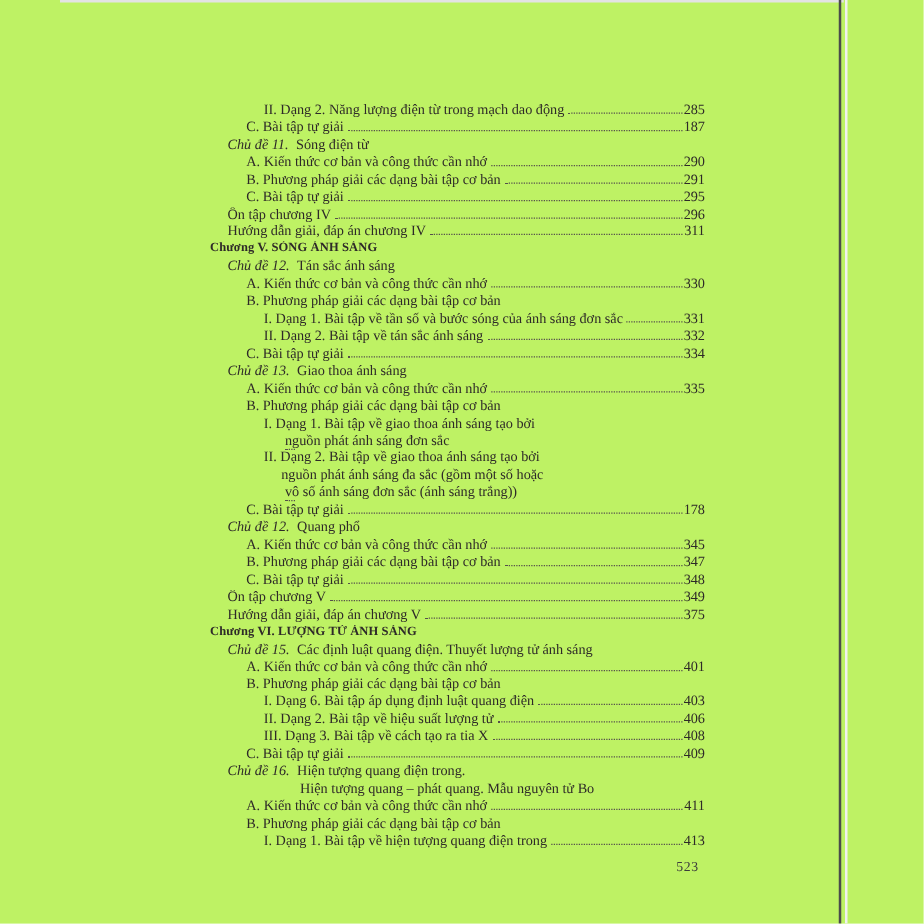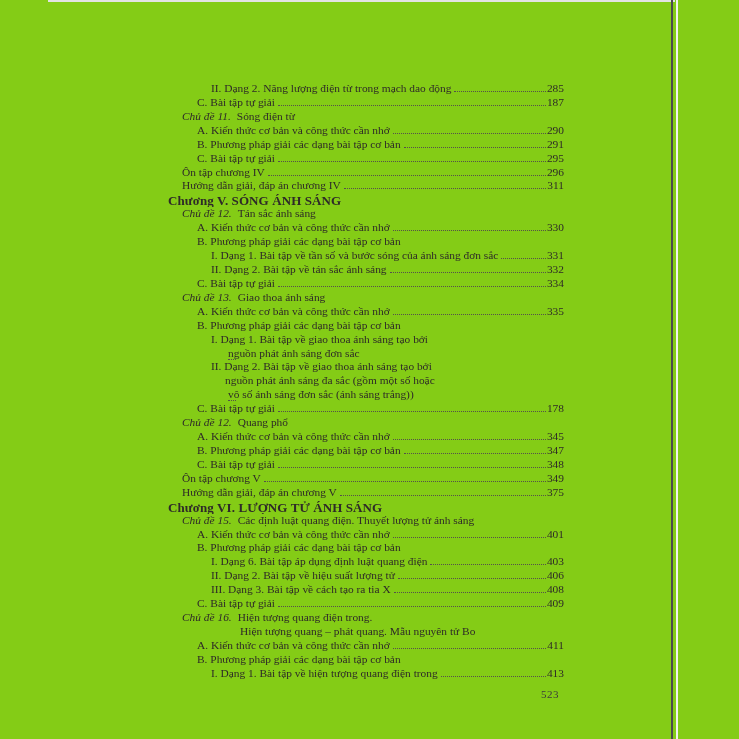--- a/index.html
+++ b/index.html
@@ -4,21 +4,21 @@
 <style>
   html, body {
     margin: 0;
     padding: 0;
     background: #ffffff;
   }
   #page {
     position: relative;
     width: 739px;
     height: 739px;
-    background: #84cc16;
+    background: #bef264;
     overflow: hidden;
     font-family: "Liberation Serif", serif;
   }
   
   #edge-top {
     position: absolute;
     left: 48px; top: 0;
     width: 627px; height: 2px;
     background: #e3e3e3;
   }
@@ -44,21 +44,21 @@
   }
   .row {
     display: flex;
     align-items: baseline;
     height: 13.93px;
     white-space: nowrap;
     overflow: hidden;
   }
   .row.chapter {
     font-weight: bold;
-    font-size: 13px;
+    font-size: 10px;
     letter-spacing: 0.1px;
   }
   .prefix {
     font-style: italic;
     margin-right: 6px;
     flex: 0 0 auto;
   }
   .label { flex: 0 0 auto; }
   .leader {
     flex: 1 1 auto;

